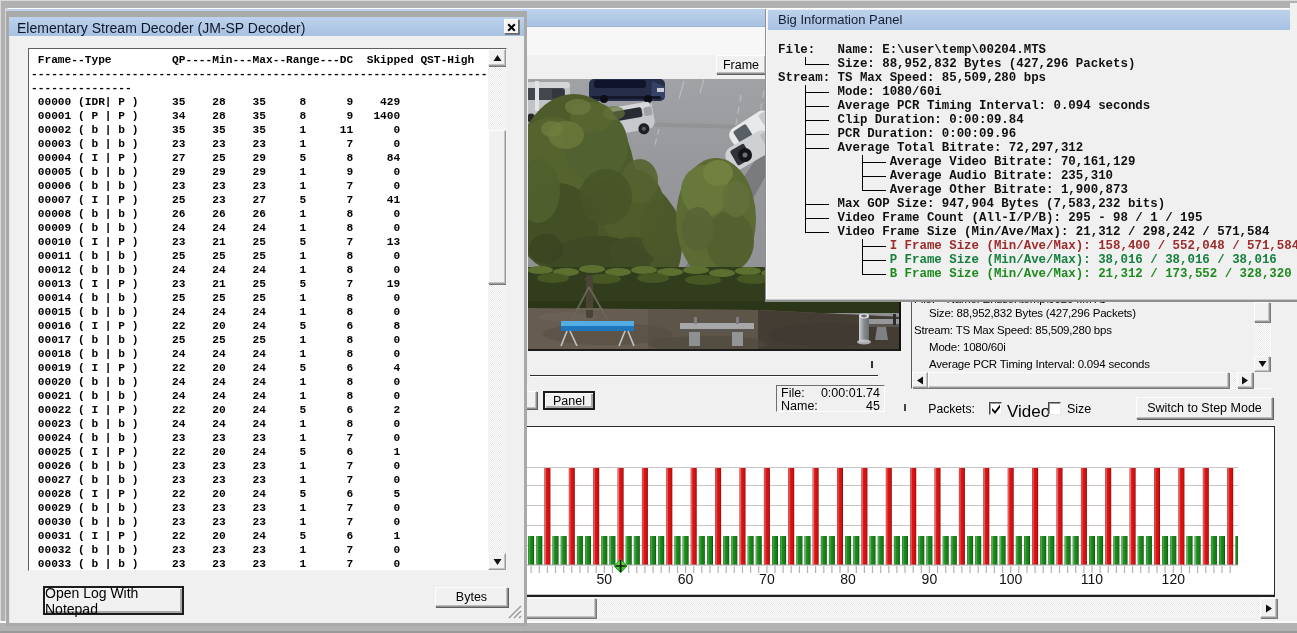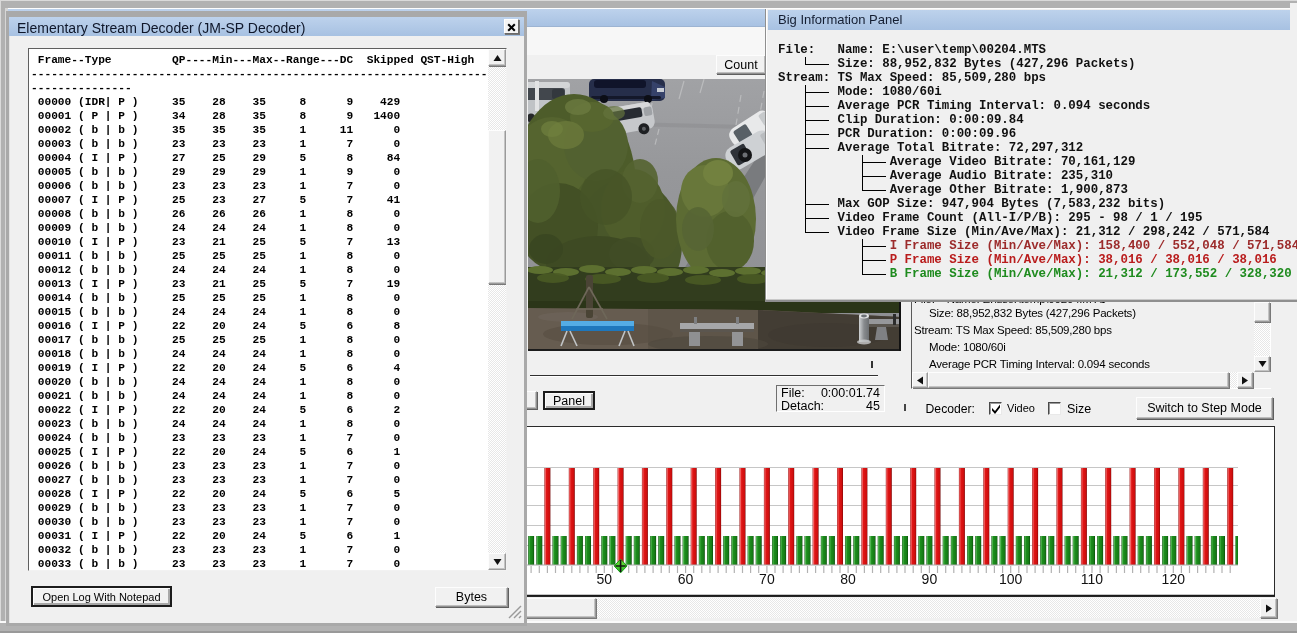--- a/index.html
+++ b/index.html
@@ -448,42 +448,42 @@
 
 <div class="abs" style="left:530px;top:375px;width:348px;height:1px;background:#303030"></div>
 <div class="abs" style="left:530px;top:376px;width:348px;height:1px;background:#ffffff"></div>
 <div class="abs" style="left:871px;top:361px;width:2px;height:7px;background:#333"></div>
 <div class="abs" style="left:904px;top:404px;width:2px;height:7px;background:#444"></div>
 <div class="btn" style="left:508px;top:391px;width:29px;height:18px"></div>
 <div class="btn def" style="left:543px;top:391px;width:52px;height:19px">Panel</div>
 <div class="sunk" style="left:776px;top:385px;width:109px;height:27px"></div>
 <div class="abs" style="left:781px;top:386px;font-size:12.5px">File:</div>
 <div class="abs" style="left:781px;top:386px;width:99px;font-size:12.5px;text-align:right">0:00:01.74</div>
-<div class="abs" style="left:781px;top:399px;font-size:12.5px">Detach:</div>
+<div class="abs" style="left:781px;top:399px;font-size:12.5px">Name:</div>
 <div class="abs" style="left:781px;top:399px;width:99px;font-size:12.5px;text-align:right">45</div>
 
 <div class="sbtrack" style="left:520px;top:598px;width:740px;height:20px"></div>
 <div class="sbthumb" style="left:516px;top:598px;width:80px;height:20px"></div>
 <div class="sbbtn" style="left:1260px;top:598px;width:17px;height:20px">
  <svg width="8" height="9">
       <polygon points="1,0.5 7,4.5 1,8.5" fill="#111"></polygon>
     </svg>
   </div>
 
-<div class="abs" style="left:900px;top:402px;width:75px;font-size:12.2px;text-align:right">Decoder:</div>
+<div class="abs" style="left:900px;top:402px;width:75px;font-size:12.2px;text-align:right">Packets:</div>
 <div class="cb" style="left:989px;top:402px"></div>
 <svg class="abs" style="left:991px;top:404px" width="10" height="10" viewBox="0 0 10 10">
  <path d="M1,4 L4,7 L9,0.5 L9,3.5 L4,10 L1,6.5 Z" fill="#000"></path>
   </svg>
-<div class="abs" style="left:1007px;top:402px;font-size:11px">Video</div>
+<div class="abs" style="left:1007px;top:402px;font-size:17px">Video</div>
 <div class="cb" style="left:1048px;top:402px"></div>
 <div class="abs" style="left:1067px;top:402px;font-size:12.5px">Size</div>
 <div class="btn" style="left:1136px;top:397px;width:137px;height:22px">Switch to Step Mode</div>
 
-<div class="btn" style="left:716px;top:55px;width:50px;height:19px">Count</div>
+<div class="btn" style="left:716px;top:55px;width:50px;height:19px">Frame</div>
 
 <div class="sunk" style="left:911px;top:292px;width:360px;height:97px;border-color:#5a5a5a;border-bottom-color:#fff;border-right-color:#fff"></div>
 <div class="abs" style="left:912px;top:293px;width:342px;height:78px;overflow:hidden;background:#f0f0f0">
   <div class="abs" style="left:2px;top:0px;font-size:11.5px;letter-spacing:-0.2px;white-space:nowrap">File:&nbsp;&nbsp;&nbsp;&nbsp;Name: E:\user\temp\00204.MTS</div>
   <div class="abs" style="left:17px;top:14px;font-size:11.5px;letter-spacing:-0.2px;white-space:nowrap">Size: 88,952,832 Bytes (427,296 Packets)</div>
   <div class="abs" style="left:2px;top:31px;font-size:11.5px;letter-spacing:-0.2px;white-space:nowrap">Stream: TS Max Speed: 85,509,280 bps</div>
   <div class="abs" style="left:17px;top:48px;font-size:11.5px;letter-spacing:-0.2px;white-space:nowrap">Mode: 1080/60i</div>
   <div class="abs" style="left:17px;top:65px;font-size:11.5px;letter-spacing:-0.2px;white-space:nowrap">Average PCR Timing Interval: 0.094 seconds</div>
 </div>
 <div class="sbtrack" style="left:912px;top:372px;width:341px;height:16px"></div>
@@ -615,25 +615,25 @@
           <polygon points="0.5,7 4.5,1 8.5,7" fill="#111"></polygon>
         </svg>
       </div>
     <div class="sbthumb" style="left:459px;top:81px;width:18px;height:154px"></div>
     <div class="sbbtn" style="left:459px;top:504px;width:18px;height:17px">
       <svg width="9" height="8">
           <polygon points="0.5,1 4.5,7 8.5,1" fill="#111"></polygon>
         </svg>
       </div>
   </div>
-  <div class="btn def" style="left:22px;top:569px;width:141px;height:21px;font-size:11px">Open Log With Notepad</div>
+  <div class="btn def" style="left:34px;top:569px;width:141px;height:29px;font-size:14px">Open Log With Notepad</div>
   <div class="btn" style="left:426px;top:570px;width:73px;height:20px">Bytes</div>
   <svg class="abs" style="left:498px;top:587px" width="15" height="15">
     <g stroke="#9a9a9a" stroke-width="1.5">
     <line x1="14" y1="2" x2="2" y2="14"></line>
         <line x1="14" y1="7" x2="7" y2="14"></line>
         <line x1="14" y1="12" x2="12" y2="14"></line>
     </g>
   </svg>
 </div>
 
 <style>
-.ir { color:#9c2b2b; } .pb { color:#b91c1c;text-align:right; } .bg { color:#1e8b1e;font-family:Liberation Mono, monospace; }
+.ir { color:#9c2b2b; } .pb { color:#15803d;text-align:right; } .bg { color:#1e8b1e;font-family:Liberation Mono, monospace; }
 </style>
 </body></html>

